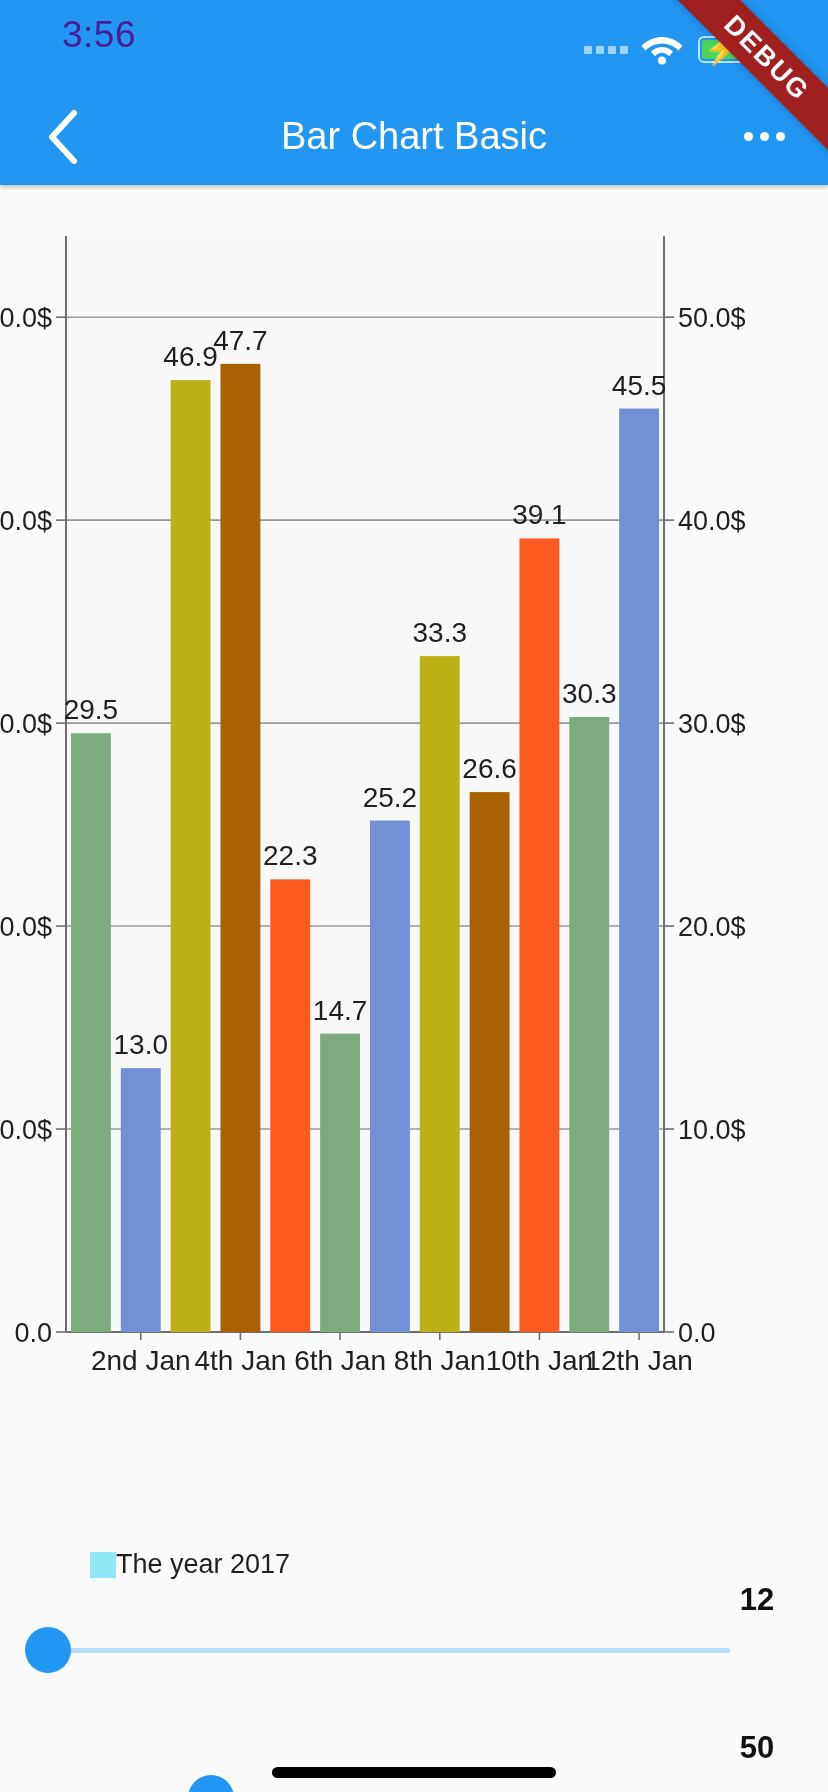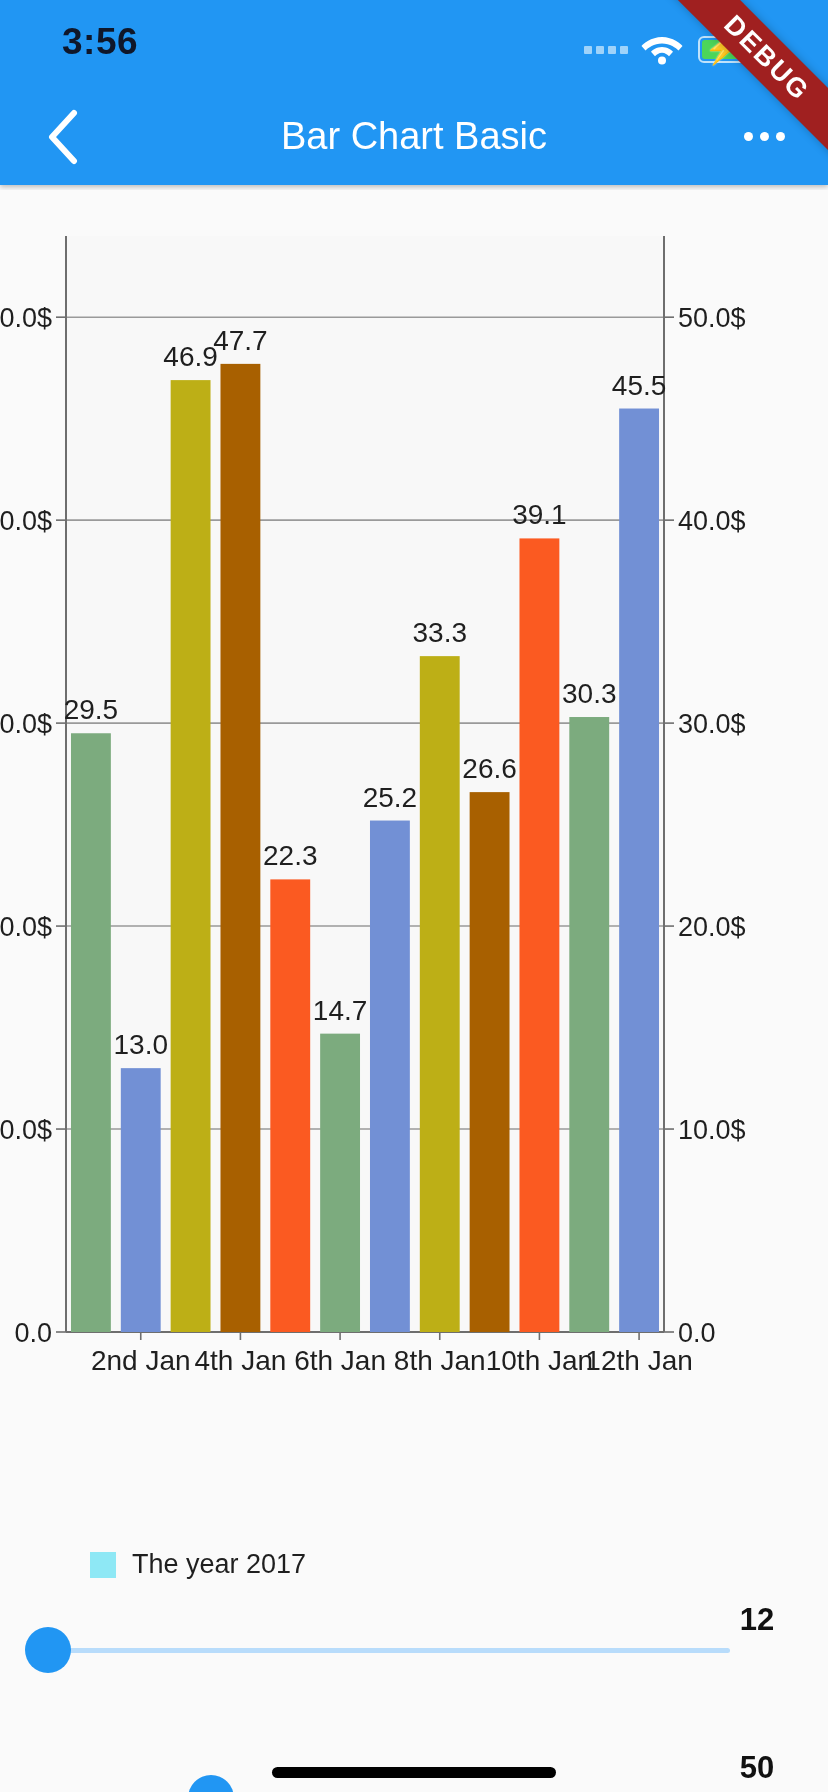--- a/index.html
+++ b/index.html
@@ -16,22 +16,22 @@
     width: 828px; height: 185px;
     background: #2196f3;
     overflow: hidden;
     box-shadow: 0 2px 5px rgba(0,0,0,0.25);
   }
   #statusbar {
     position: absolute; left: 0; top: 0;
     width: 828px; height: 88px;
   }
   #clock {
-    position: absolute; left: 62px; top: 21px;
-    color: #0f172a; font-size: 37px; font-weight: 700;
+    position: absolute; left: 62px; top: 14px;
+    color: #4c1d95; font-size: 37px; font-weight: 400;
     letter-spacing: 0.5px;
   }
   #signal-dots {
     position: absolute; right: 200px; top: 46px;
     display: flex; gap: 4px; align-items: flex-end;
   }
   #signal-dots i {
     display: block; width: 8px; height: 8px;
     background: #9fd3fa; border-radius: 1px;
   }
@@ -106,38 +106,38 @@
   #chart-wrap {
     position: absolute; left: 0; top: 190px;
     width: 828px; height: 1400px;
     background: #fafafa;
   }
   #chart-svg { display: block; }
 
   
   #legend {
     position: absolute; left: 90px; top: 1549px;
-    display: flex; align-items: center; gap: 16px;
+    display: flex; align-items: center; 
   }
   #legend-swatch {
     width: 26px; height: 26px; background: #8ee8f5;
   }
   #legend-label { font-size: 27px; color: #1f1f1f; }
 
   
   .slider-row {
     position: absolute; left: 0; width: 828px; height: 100px;
   }
   #slider-row-1 { top: 1600px; }
   #slider-row-2 { top: 1748px; }
 
   .slider-value {
     position: absolute; right: 26px; top: -18px;
     font-size: 31px; font-weight: bold; color: #111;
-    width: 90px; text-align: center; margin-top: 20px;
+    width: 90px; text-align: center;
   }
   .slider-track-bg {
     position: absolute; height: 5px; border-radius: 3px;
     background: #b8dcfb; top: 48px;
   }
   .slider-track-active {
     position: absolute; height: 5px; border-radius: 3px;
     background: #2196f3; top: 48px;
   }
   .slider-thumb {

